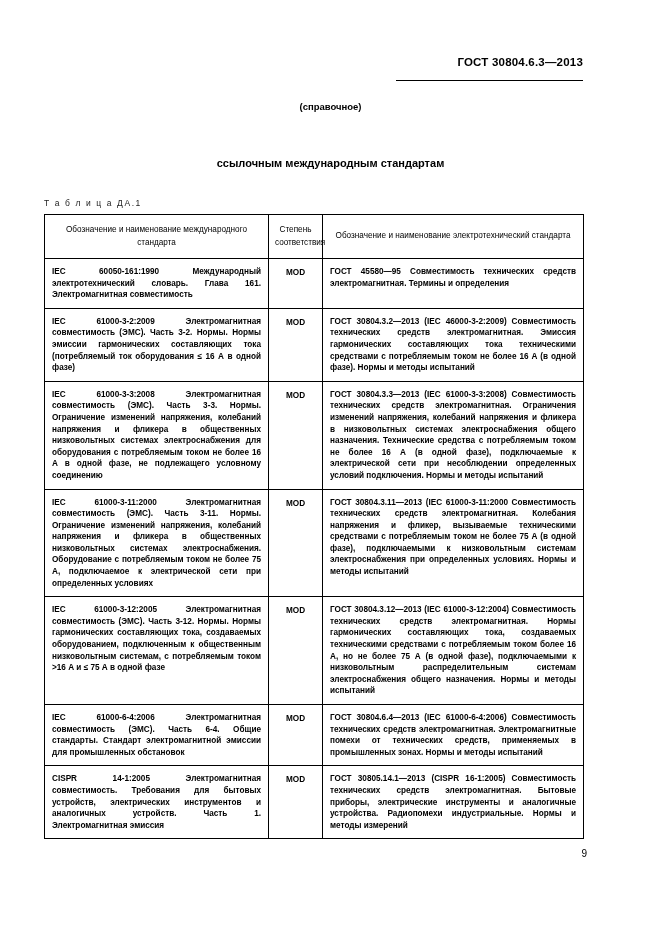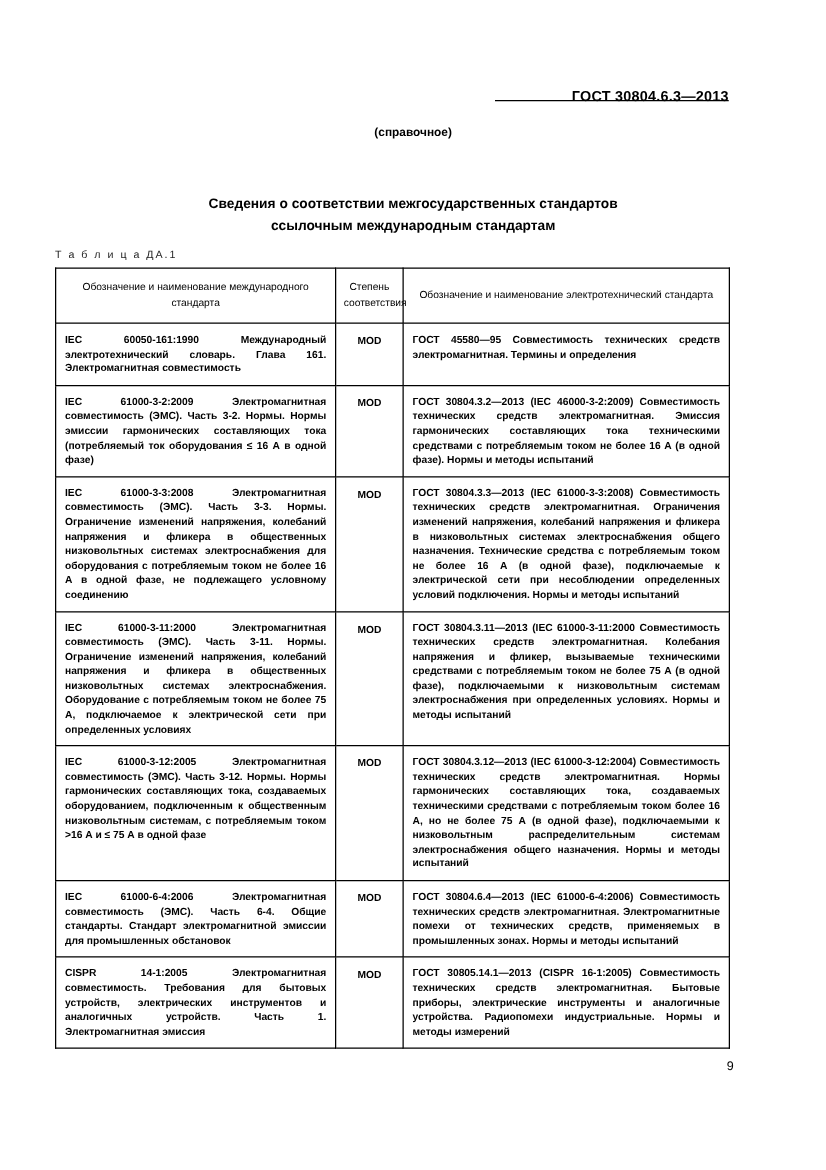--- a/index.html
+++ b/index.html
@@ -12,21 +12,21 @@
     height: 936px;
     font-family: "Liberation Sans", sans-serif;
     color: #000000;
     position: relative;
     overflow: hidden;
   }
 
   
   .page-header {
     position: absolute;
-    top: 72px;
+    top: 56px;
     right: 78px;
     font-size: 11.5px;
     font-weight: bold;
     letter-spacing: 0.2px;
     white-space: nowrap;
   }
   .header-rule {
     position: absolute;
     top: 80px;
     right: 78px;
@@ -124,21 +124,20 @@
 <body>
 
 <div class="page-header">ГОСТ 30804.6.3—2013</div>
 <div class="header-rule"></div>
 
 <div class="annex-block">
   <div class="annex-kind">(справочное)</div>
 </div>
 
 <div class="doc-title">
-  <div>Сведения о соответствии межгосударственных стандартов</div>
   <div>ссылочным международным стандартам</div>
 </div>
 
 <div class="table-caption">Т а б л и ц а  ДА.1</div>
 
 <table class="ref-table">
   <colgroup>
     <col class="col-intl">
     <col class="col-degree">
     <col class="col-state">

